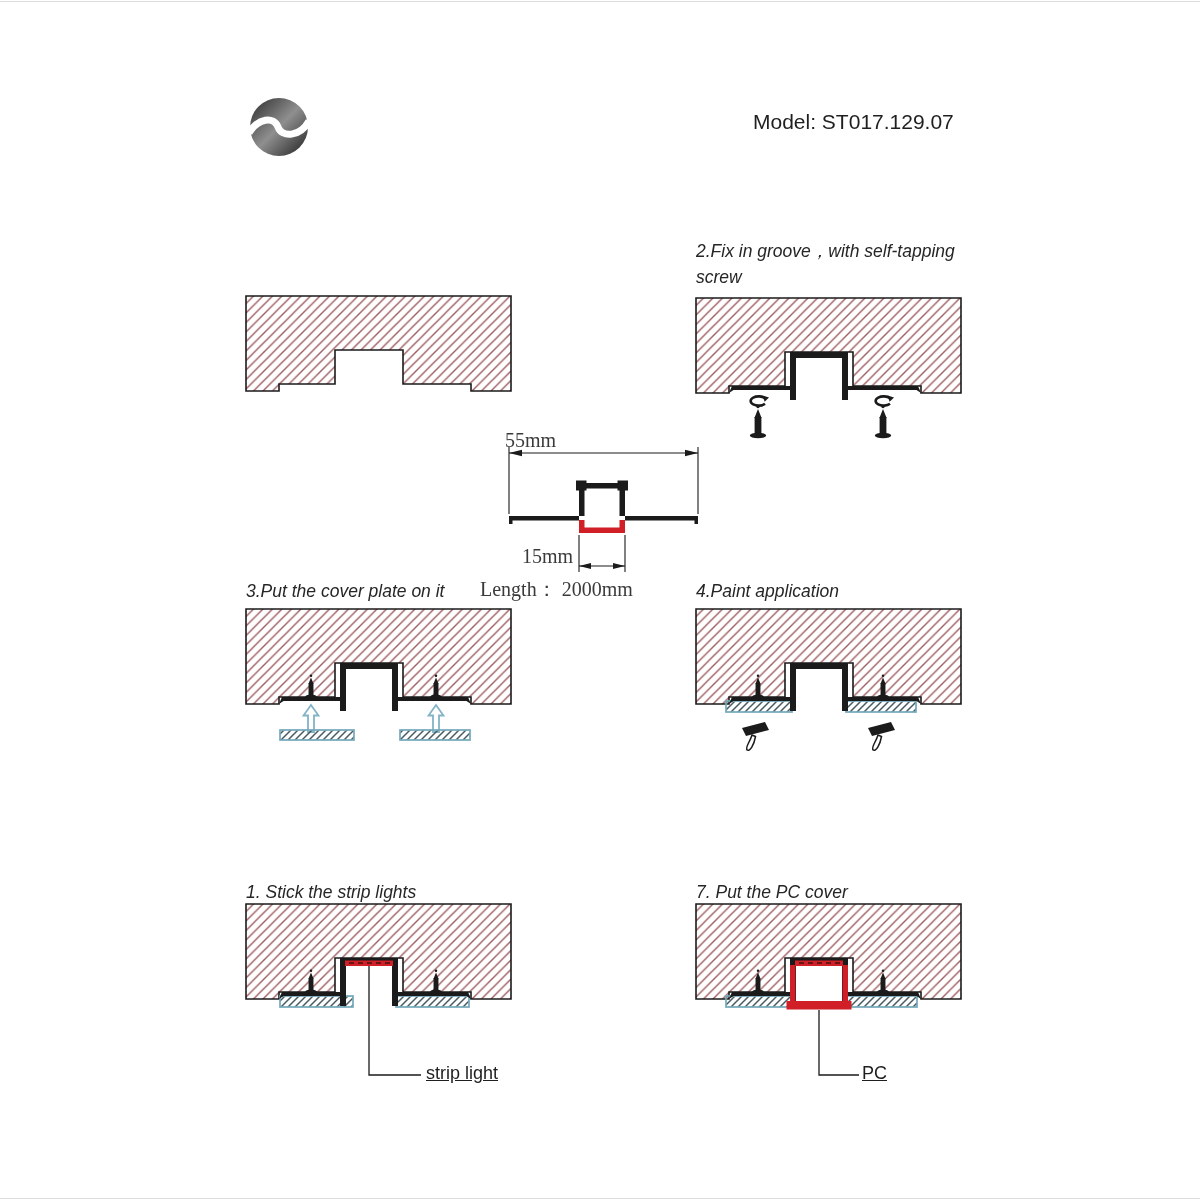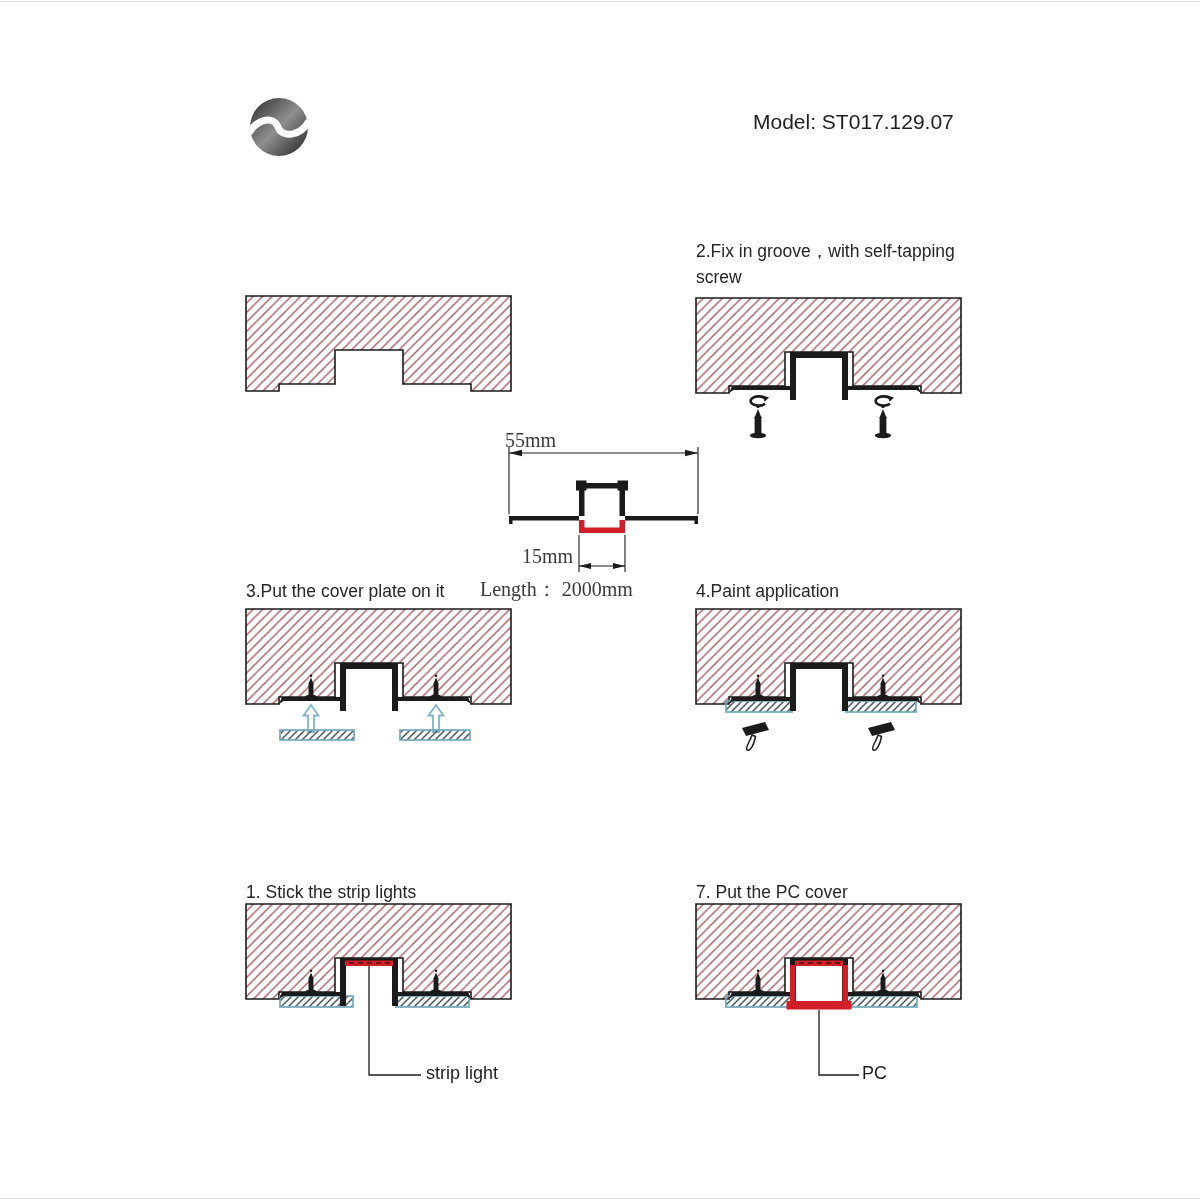--- a/index.html
+++ b/index.html
@@ -6,27 +6,27 @@
   .canvas{position:relative;width:1200px;height:1200px;background:#ffffff;overflow:hidden;
           font-family:"Liberation Sans",sans-serif;color:var(--text,#262626);}
   .abs{position:absolute;}
   .edge-line{position:absolute;left:0;width:1200px;height:1px;background:#dedede;}
 
   
   .brand-name{left:318px;top:100px;font-size:41px;font-weight:bold;letter-spacing:2px;color:#2e2e2e;}
   .model-number{left:753px;top:110px;font-size:21px;font-weight:normal;color:#1f1f1f;}
 
   
-  .step-title{font-size:17.5px;line-height:26px;color:var(--text,#262626);white-space:nowrap;}
+  .step-title{font-size:17.5px;line-height:26px;color:var(--text,#262626);white-space:nowrap;font-style:italic;}
   .step-title.wrap{white-space:normal;width:300px;}
 
   
   .dim-label{font-family:"Liberation Serif","DejaVu Serif",serif;font-size:20px;color:var(--dim-text,#3a3a3a);text-align:left;}
 
-  .callout-label{font-size:18px;color:#1e1e1e;white-space:nowrap;}
+  .callout-label{font-size:18px;color:#1e1e1e;white-space:nowrap;text-decoration:underline;}
 
   
   svg{display:block;overflow:visible;}
   .blk{fill:url(#hatchM);stroke:var(--ink,#1b1b1b);stroke-width:1.6;}
   .ink{fill:var(--ink,#1b1b1b);}
   .lnk{stroke:var(--ink,#1b1b1b);stroke-width:1.3;fill:none;}
   .dimline{stroke:var(--ink,#1b1b1b);stroke-width:1.1;fill:none;}
   .red{fill:var(--red,#d01f26);}
   .dash{fill:var(--strip-dash,#6b1416);}
   .plate{fill:url(#hatchP);stroke:var(--plate-border,#74a8ba);stroke-width:1.7;}

